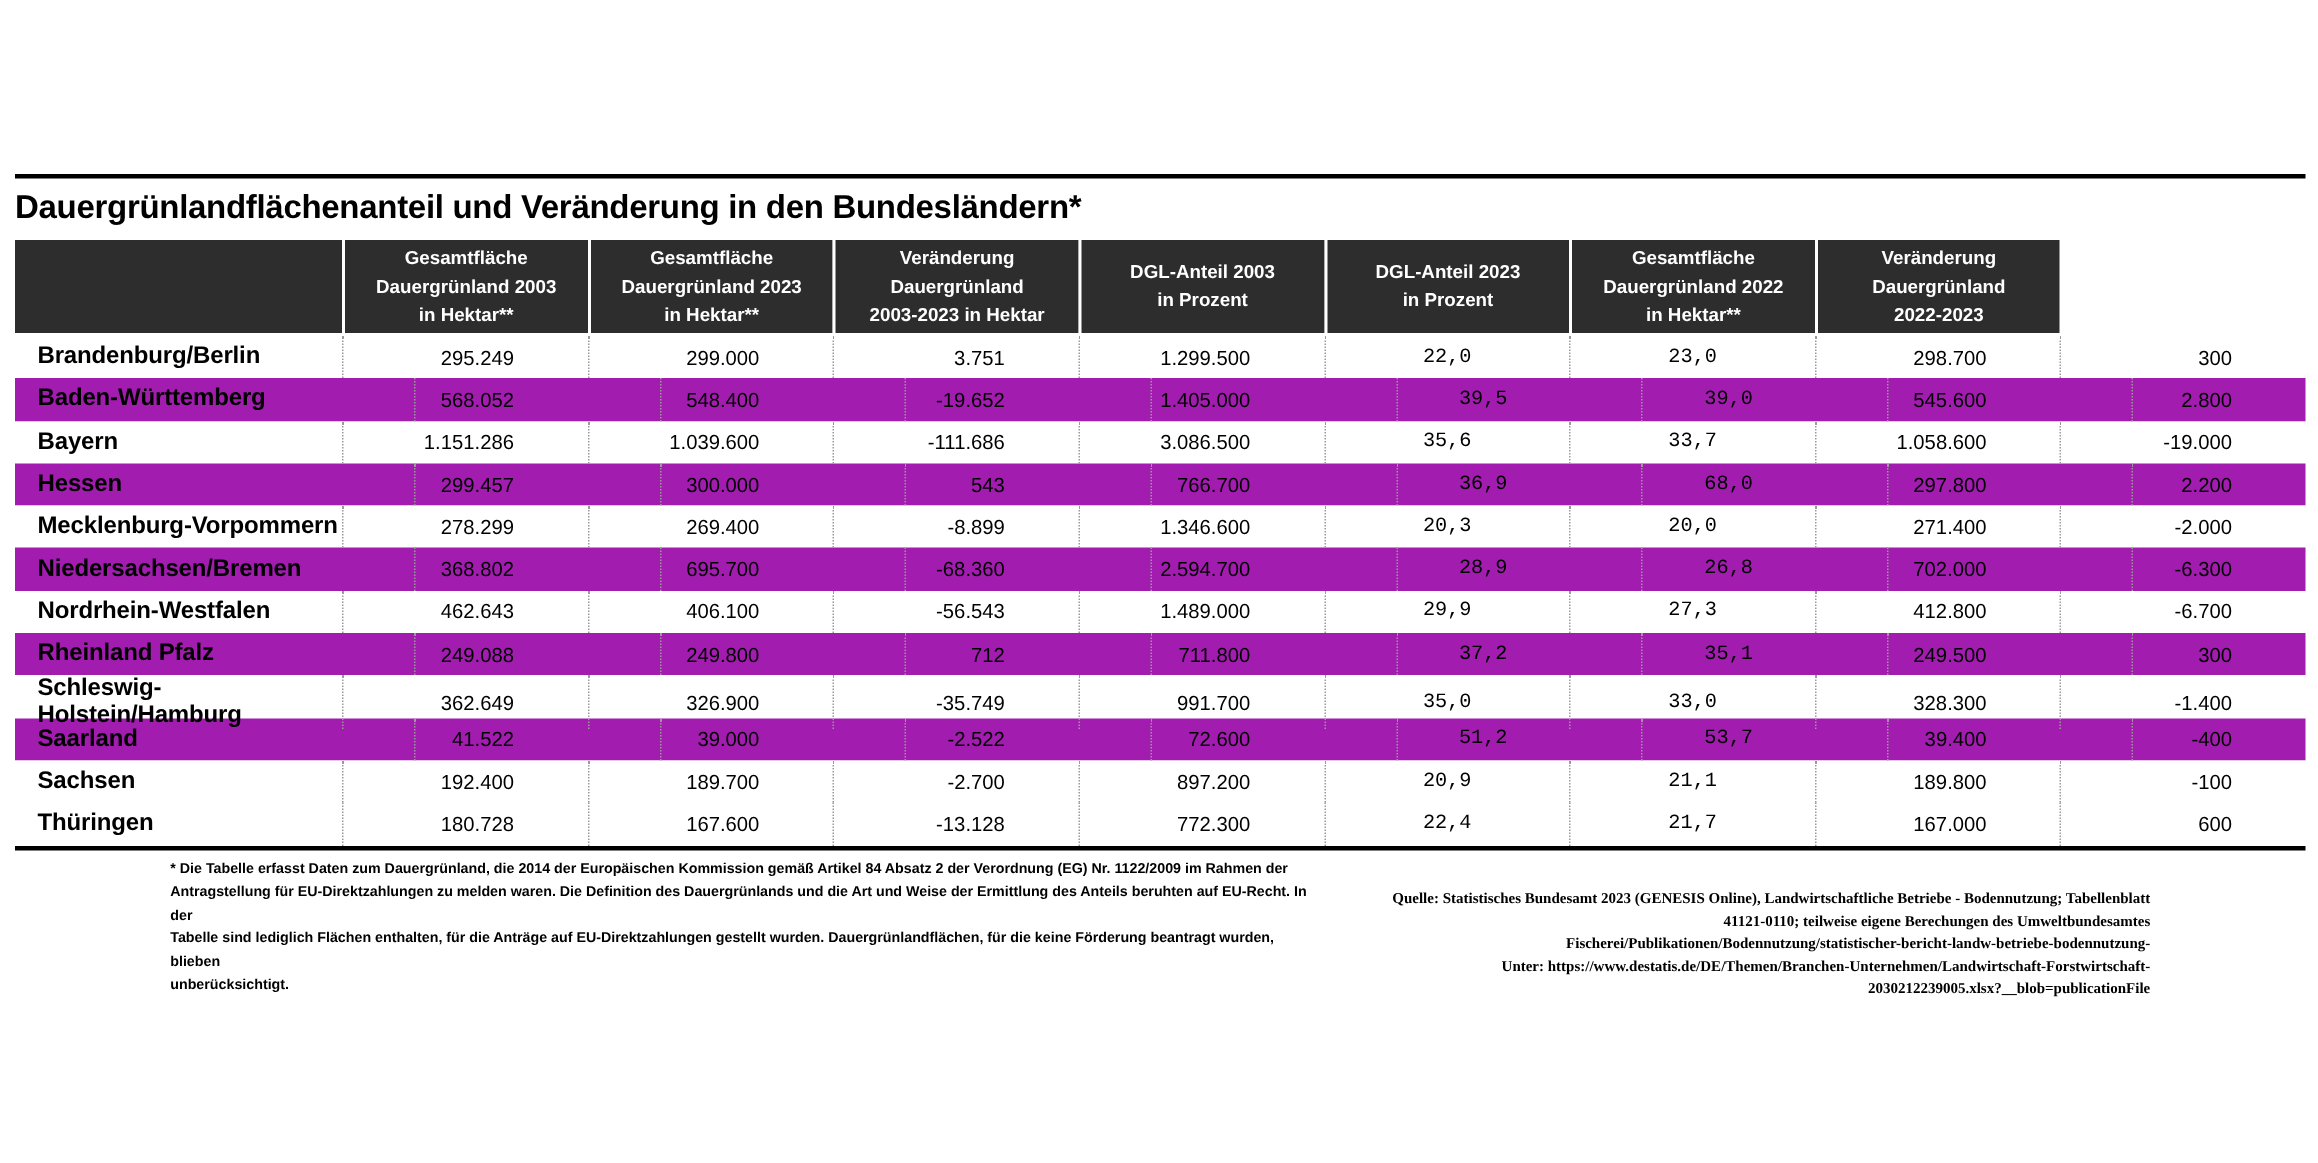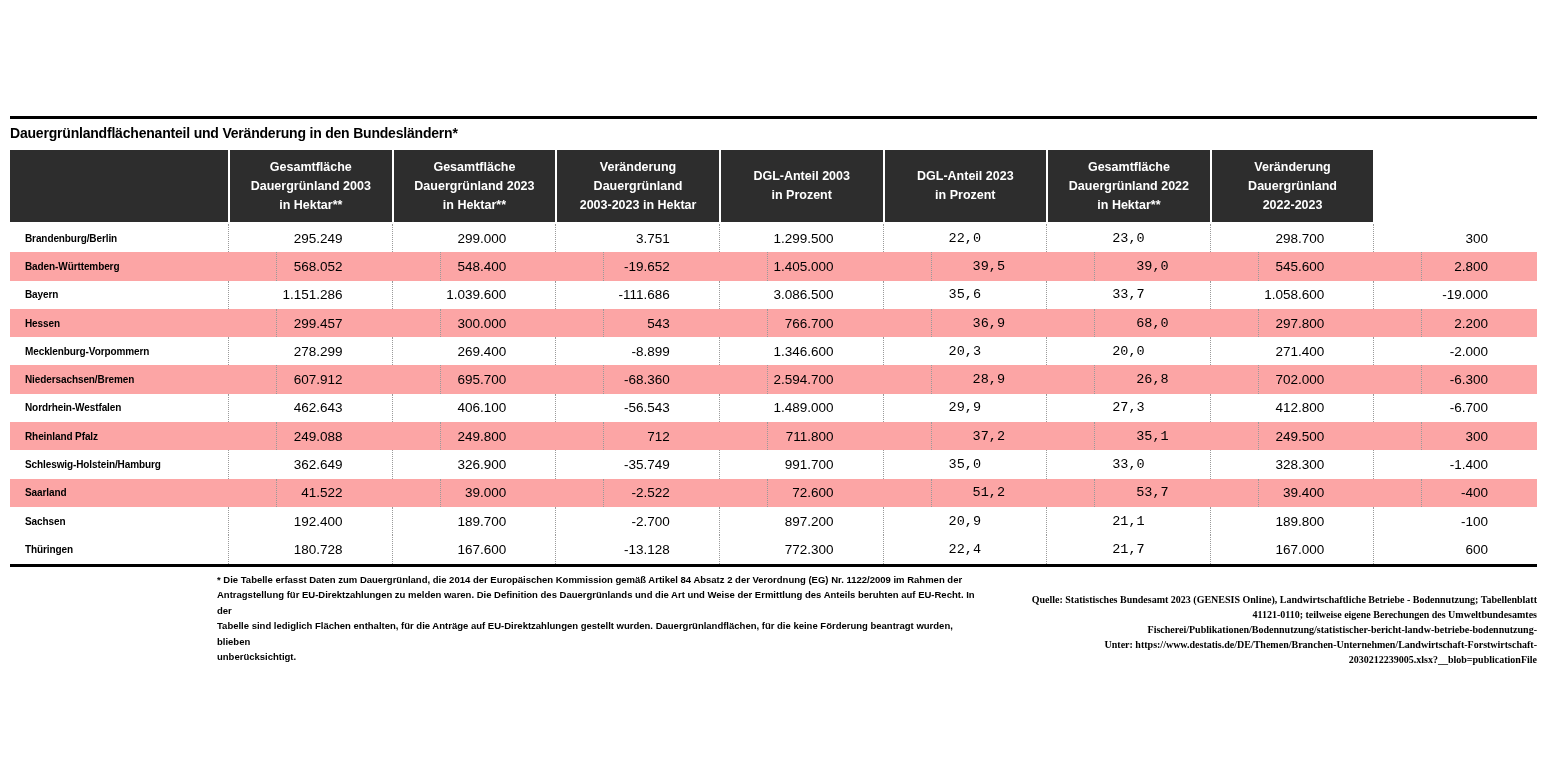--- a/index.html
+++ b/index.html
@@ -4,43 +4,43 @@
 <style>
   * { margin:0; padding:0; box-sizing:border-box; }
   html,body { background:#ffffff; }
   body {
     width:1545px; height:775px; overflow:hidden;
     font-family:"Liberation Sans","DejaVu Sans",sans-serif;
     color:#000;
   }
   .content { margin-left:10px; width:1527px; }
   .top-rule { margin-top:116px; height:3px; background:#000; }
-  .title { margin:6px 0 9px 0; font-size:14px; font-weight:bold; letter-spacing:-0.2px; }
+  .title { margin:6px 0 9px 0; font-size:22px; font-weight:bold; letter-spacing:-0.2px; }
 
   .tbl { width:1527px; }
   .hrow, .brow { display:grid; grid-template-columns:218px repeat(8,1fr); }
-  .hrow { height:72px; }
+  .hrow { height:62px; }
   .hcell {
     background:#2d2d2d; color:#fff;
     display:flex; align-items:center; justify-content:center;
     text-align:center; font-weight:bold; font-size:12.5px; line-height:19px;
     white-space:pre-line;
   }
   .hcell + .hcell { border-left:2px solid #ffffff; }
   .tbody { margin-top:2px; }
   .brow { height:28.3px; background:#ffffff; }
-  .brow.alt { background:#fca5a5;gap:48px; }
+  .brow.alt { background:#a21caf;gap:48px; }
   .cell { display:flex; align-items:center; font-size:13.5px; }
-  .c-state { font-weight:bold; font-size:10px; padding-left:15px; letter-spacing:-0.1px; }
+  .c-state { font-weight:bold; font-size:16px; padding-left:15px; letter-spacing:-0.1px; }
   .c-num { justify-content:flex-end; padding-right:49px; }
   .c-center { justify-content:center;font-family:Liberation Mono, monospace; }
   .cell.sep { border-left:1px dotted #9a9a9a; }
 
   .bottom-rule { height:3px; background:#000; }
-  .foot { display:flex; justify-content:flex-end; margin-top:5px; }
+  .foot { display:flex; justify-content:center; margin-top:5px; }
   .foot-left {
     width:760px; font-size:9.5px; font-weight:bold; line-height:15.5px;
     white-space:pre-line;
   }
   .foot-right {
     width:560px; text-align:right;
     font-family:"Liberation Serif","DejaVu Serif",serif;
     font-size:10px; line-height:15px; font-weight:bold;margin-top:20px;
   }
 </style>
@@ -125,21 +125,21 @@
           <div class="cell c-num sep">269.400</div>
           <div class="cell c-num sep">-8.899</div>
           <div class="cell c-num sep">1.346.600</div>
           <div class="cell c-center sep">20,3</div>
           <div class="cell c-center sep">20,0</div>
           <div class="cell c-num sep">271.400</div>
           <div class="cell c-num sep">-2.000</div>
         </div>
         <div class="brow alt">
           <div class="cell c-state">Niedersachsen/Bremen</div>
-          <div class="cell c-num sep">607.912</div>
+          <div class="cell c-num sep">368.802</div>
           <div class="cell c-num sep">695.700</div>
           <div class="cell c-num sep">-68.360</div>
           <div class="cell c-num sep">2.594.700</div>
           <div class="cell c-center sep">28,9</div>
           <div class="cell c-center sep">26,8</div>
           <div class="cell c-num sep">702.000</div>
           <div class="cell c-num sep">-6.300</div>
         </div>
         <div class="brow">
           <div class="cell c-state">Nordrhein-Westfalen</div>

